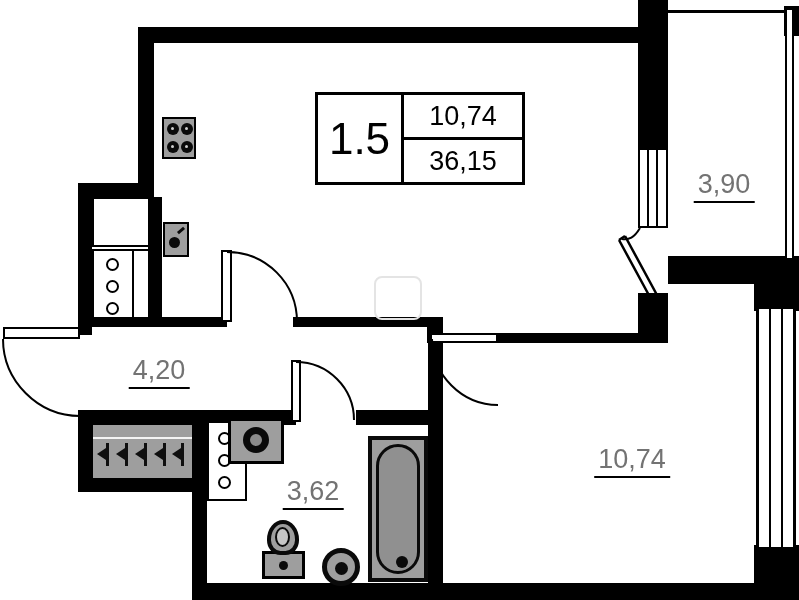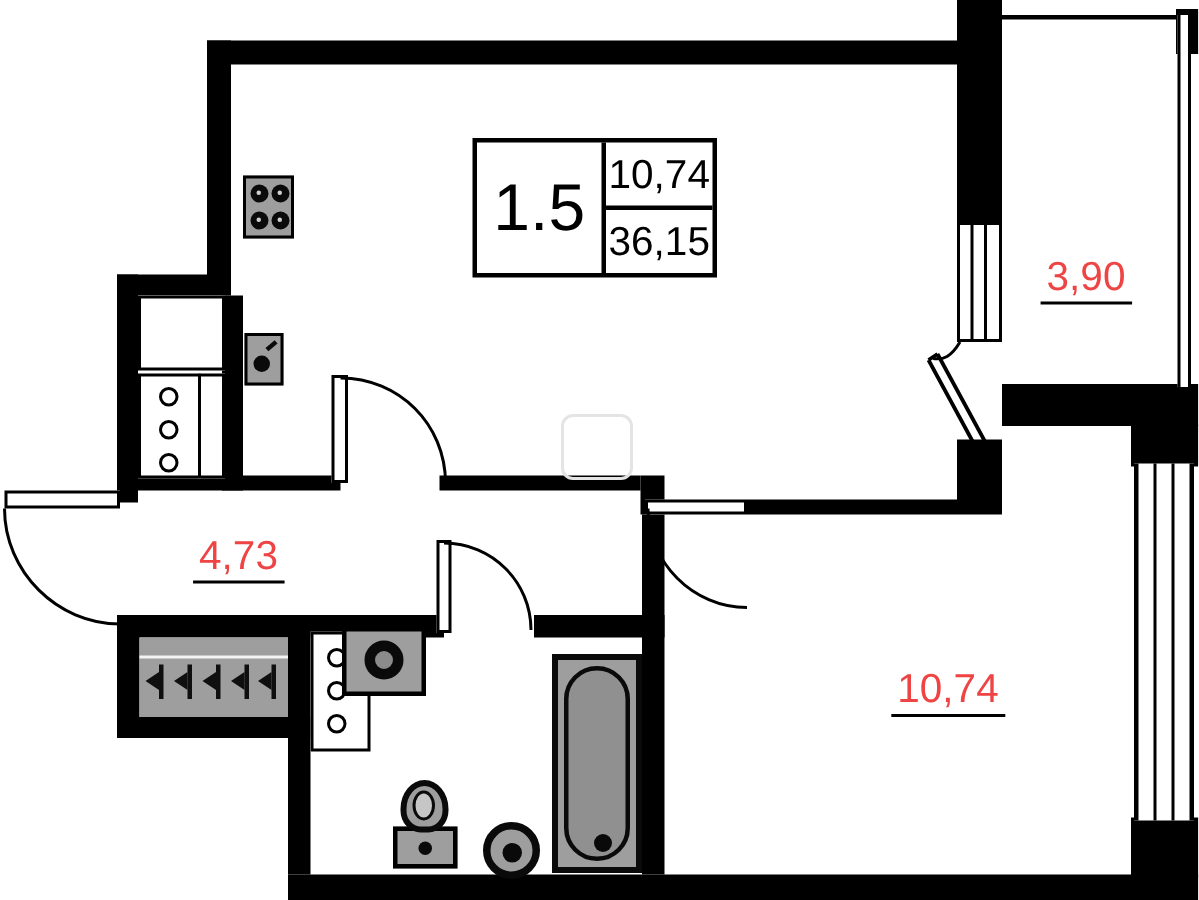--- a/index.html
+++ b/index.html
@@ -5,23 +5,23 @@
   html,body{margin:0;padding:0;background:#fff;}
   #stage{position:relative;width:799px;height:600px;background:#fff;overflow:hidden;
          font-family:"Liberation Sans",sans-serif;}
   .wall{position:absolute;background:#000;}
   .box{position:absolute;background:#fff;border:2px solid #000;box-sizing:border-box;}
   .grayfill{background:#9e9e9e;}
   .circ{position:absolute;width:13px;height:13px;border:2.5px solid #000;border-radius:50%;
         background:#fff;box-sizing:border-box;}
   .burner{position:absolute;width:12px;height:12px;background:#0a0a0a;border-radius:50%;}
   .burner i{position:absolute;left:4px;top:4px;width:3px;height:3px;background:#cfcfcf;border-radius:50%;}
-  .label{position:absolute;transform:translate(-50%,-50%);font-size:27px;color:#ef4444;
+  .label{position:absolute;transform:translate(-50%,-50%);font-size:27px;color:#737373;
          border-bottom:2px solid #000;padding:0 4px 1px;white-space:nowrap;letter-spacing:0;}
-  .titleblock{position:absolute;left:315px;top:92px;width:163px;height:93px;border:3px solid #000;
+  .titleblock{position:absolute;left:315px;top:92px;width:210px;height:93px;border:3px solid #000;
               box-sizing:border-box;display:flex;background:#fff;}
   .tb-left{width:83px;border-right:3px solid #000;display:flex;align-items:center;justify-content:center;
            font-size:44px;color:#000;}
   .tb-right{flex:1;display:flex;flex-direction:column;}
   .tb-cell{flex:1;display:flex;align-items:center;justify-content:center;font-size:27px;color:#000;}
   .tb-cell + .tb-cell{border-top:3px solid #000;text-align:center;}
   .hanger{position:absolute;width:17px;height:26px;}
   .hanger .tri{position:absolute;left:0;top:6px;width:0;height:0;border-top:6px solid transparent;
                border-bottom:6px solid transparent;border-right:9px solid #0f0f0f;}
   .hanger .stem{position:absolute;left:9px;top:1px;width:3px;height:23px;background:#0f0f0f;}
@@ -162,16 +162,17 @@
 
   <div class="titleblock">
     <div class="tb-left">1.5</div>
     <div class="tb-right">
       <div class="tb-cell">10,74</div>
       <div class="tb-cell">36,15</div>
     </div>
   </div>
 
   <div class="label" style="left:724px;top:186px">3,90</div>
-  <div class="label" style="left:159px;top:372px">4,73</div>
+  <div class="label" style="left:159px;top:372px">4,20</div>
+  <div class="label" style="left:313px;top:493px">3,62</div>
   <div class="label" style="left:632px;top:461px">10,74</div>
 
 </div>
 
 </body></html>

